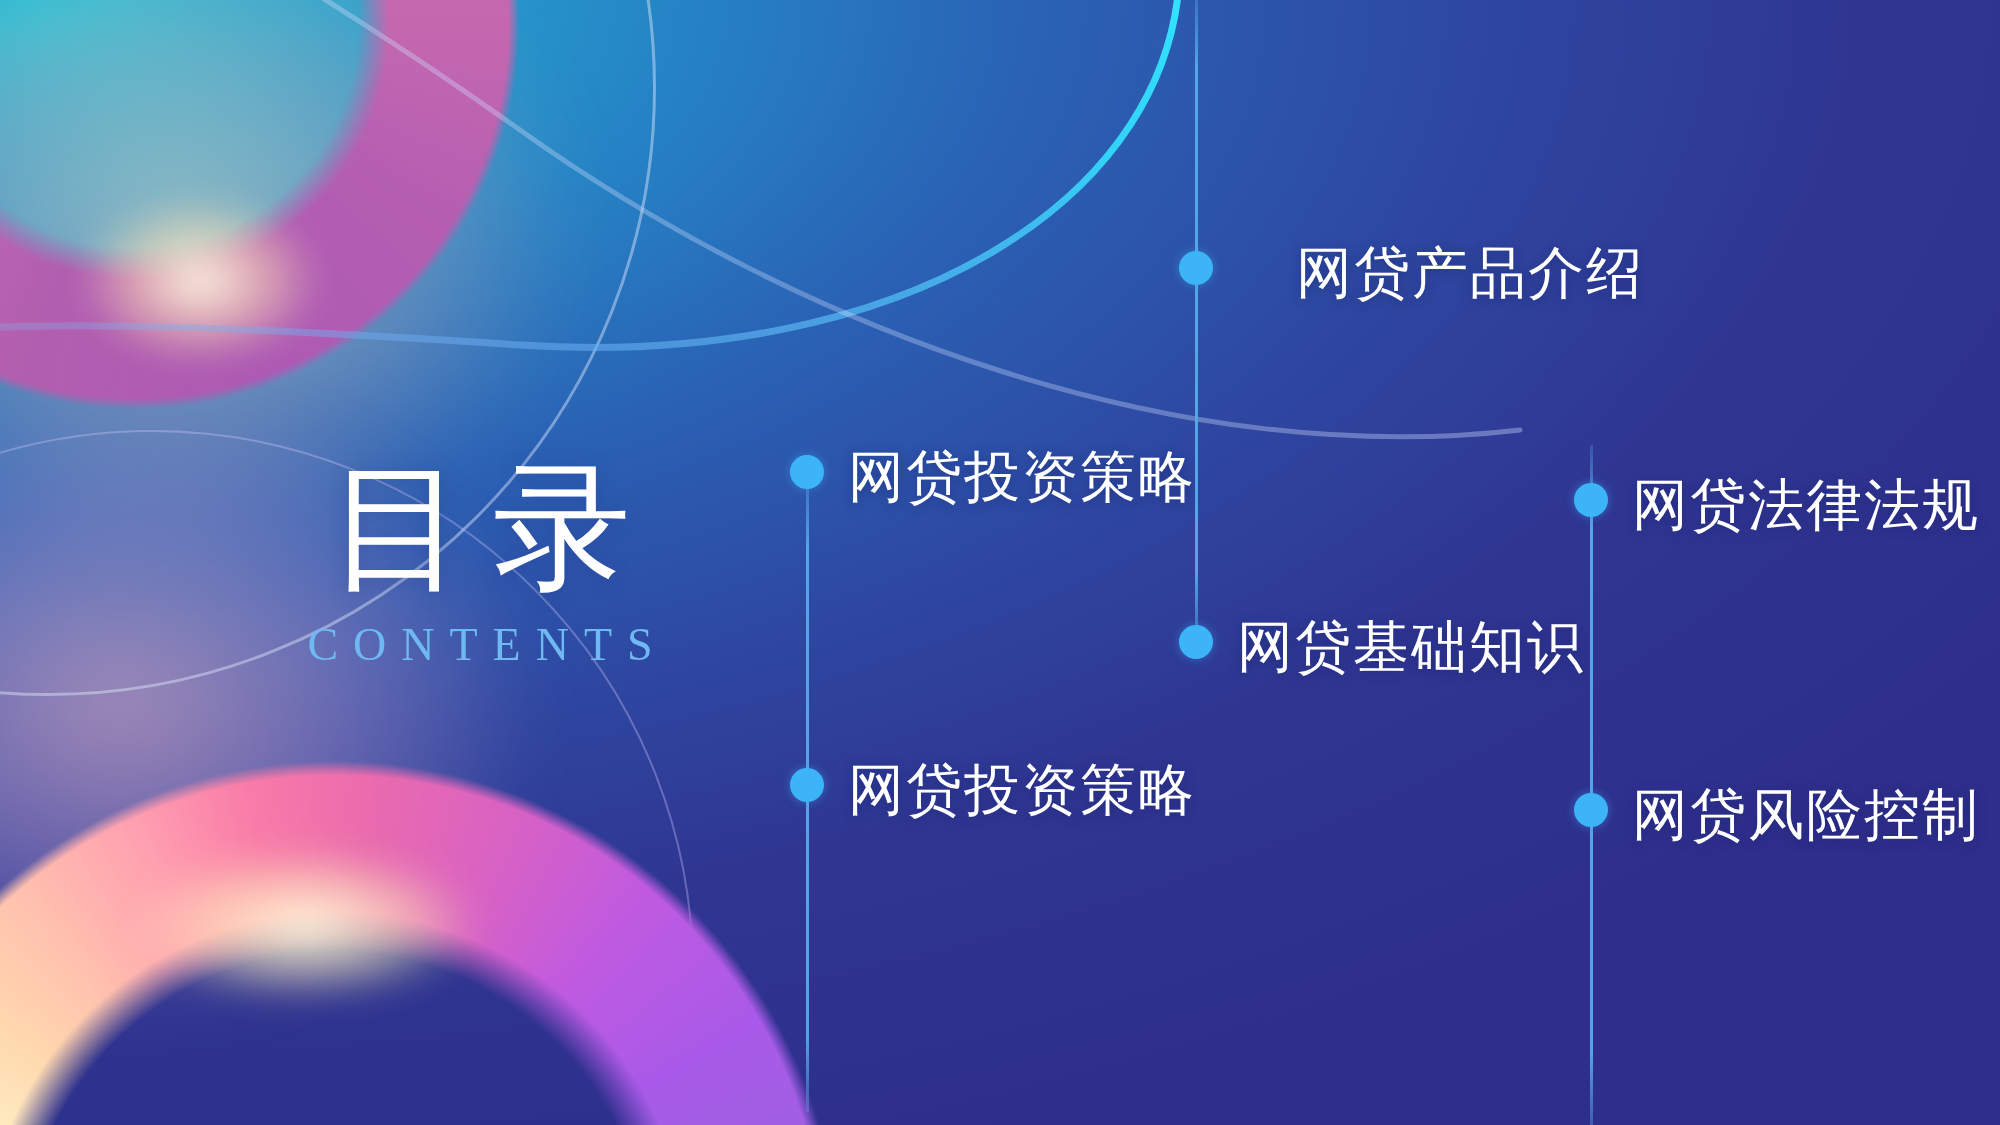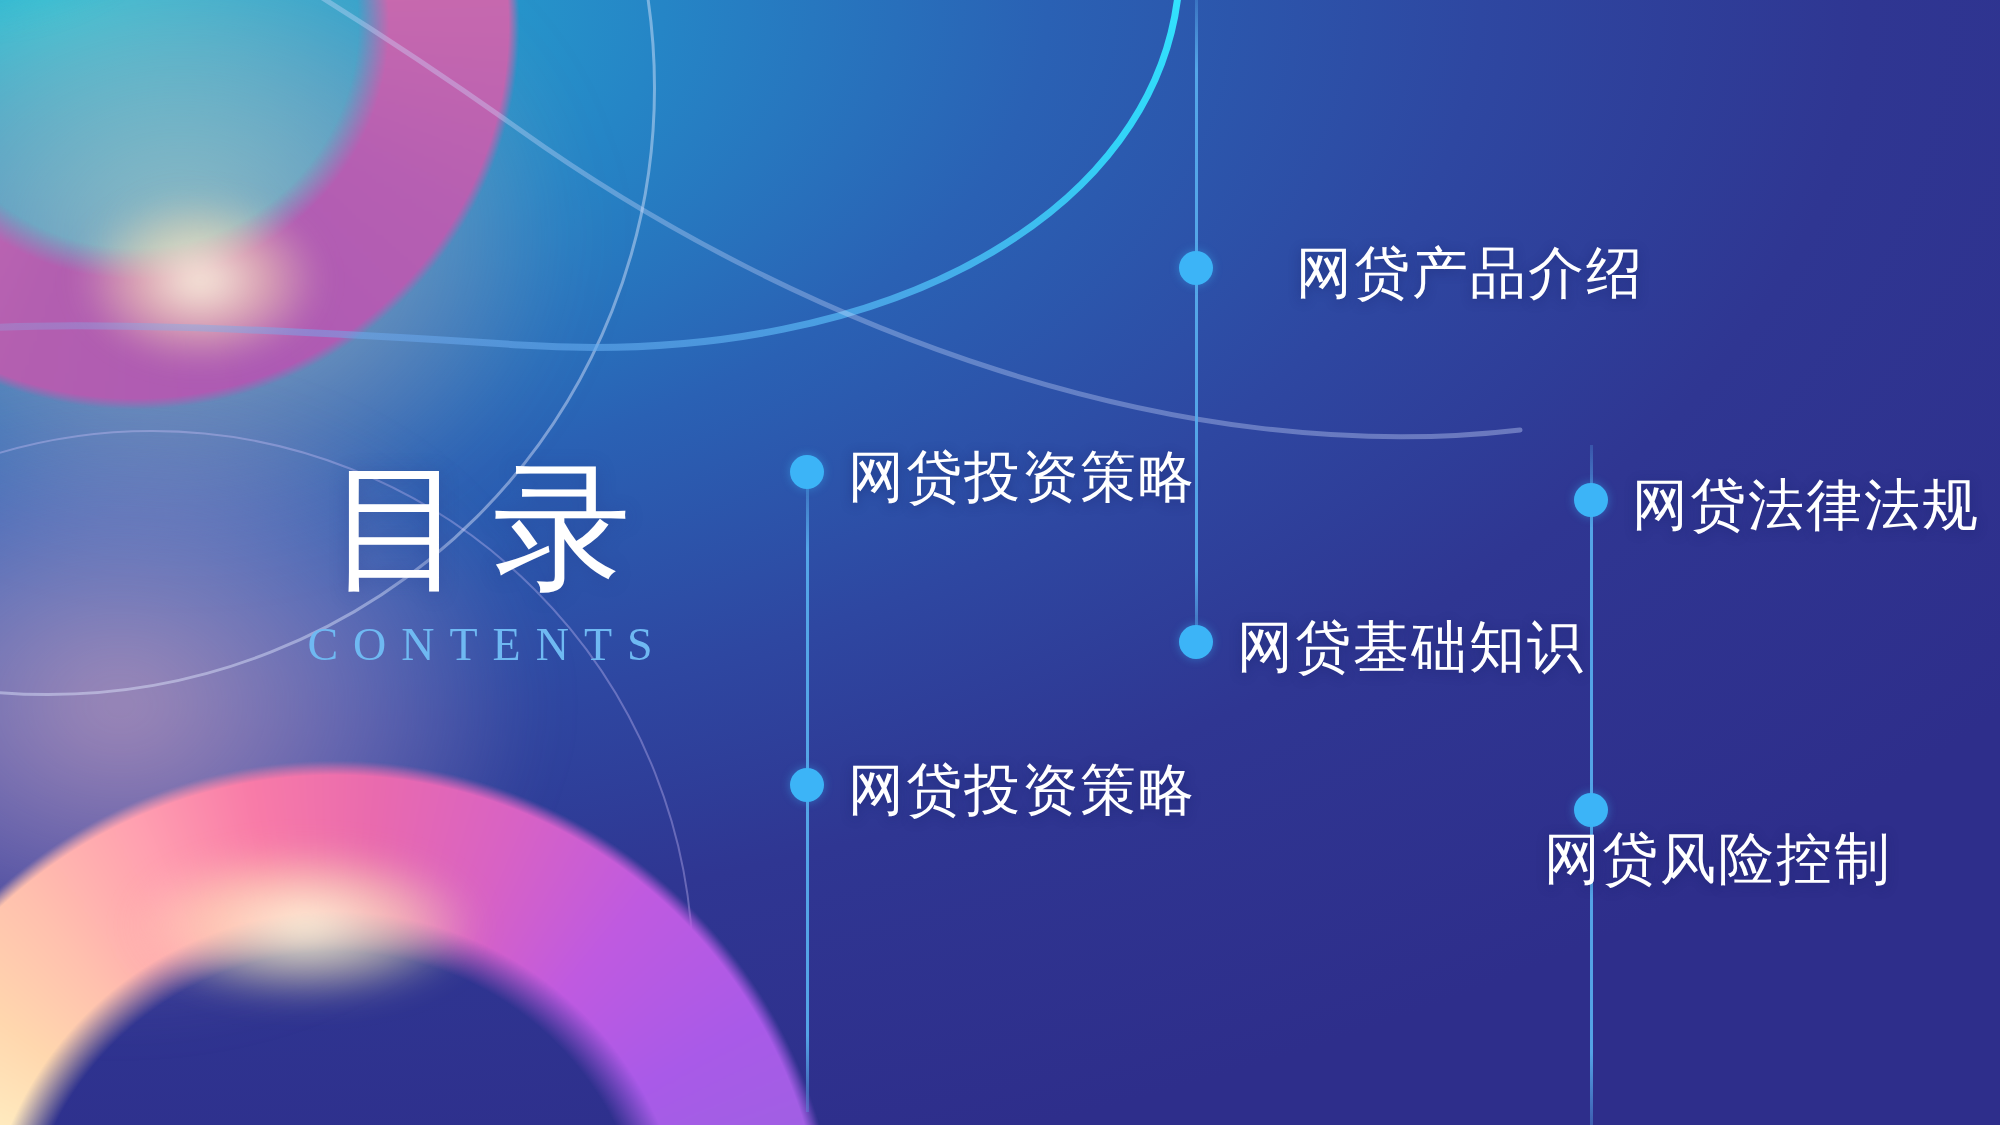--- a/index.html
+++ b/index.html
@@ -217,17 +217,17 @@
   <div class="col">
     <div class="col-line" style="left:1590px;top:445px;height:690px;"></div>
 
     <div class="node">
       <div class="node-dot" style="left:1574px;top:483px;"></div>
       <div class="node-label" style="left:1632px;top:468px;">网贷法律法规</div>
     </div>
 
     <div class="node">
       <div class="node-dot" style="left:1574px;top:793px;"></div>
-      <div class="node-label" style="left:1544px;top:778px;margin-top:44px;">网贷风险控制</div>
+      <div class="node-label" style="left:1632px;top:778px;">网贷风险控制</div>
     </div>
   </div>
 
 </div>
 
 </body></html>

